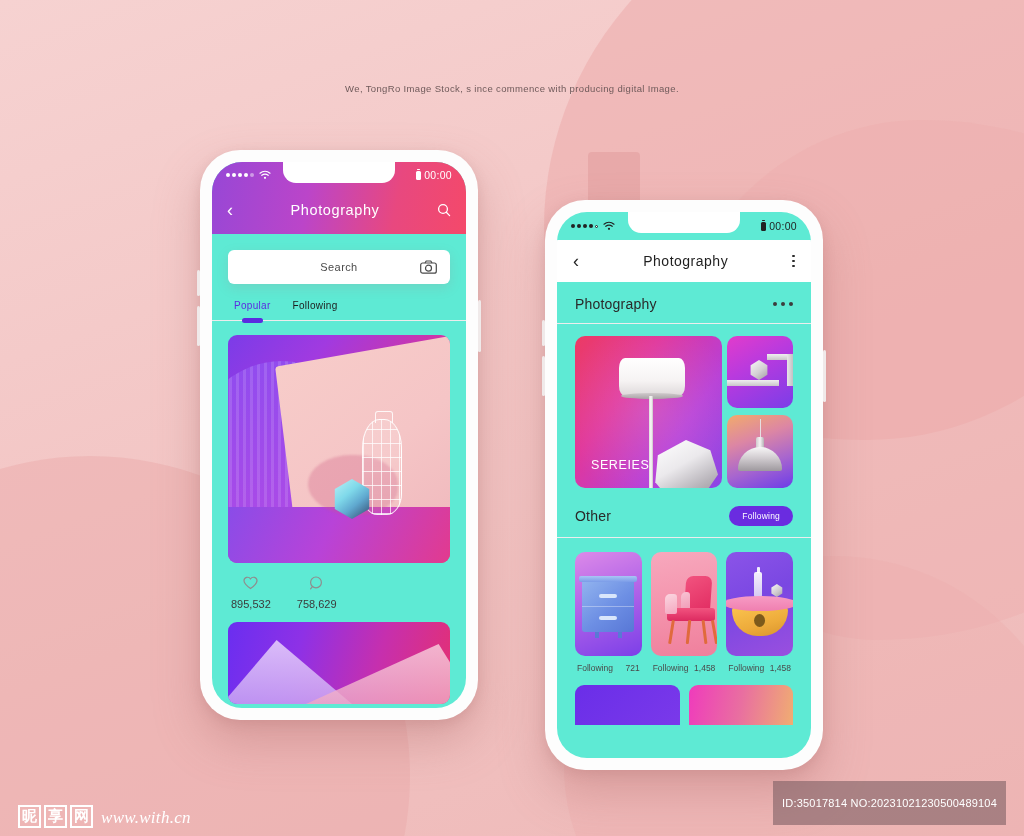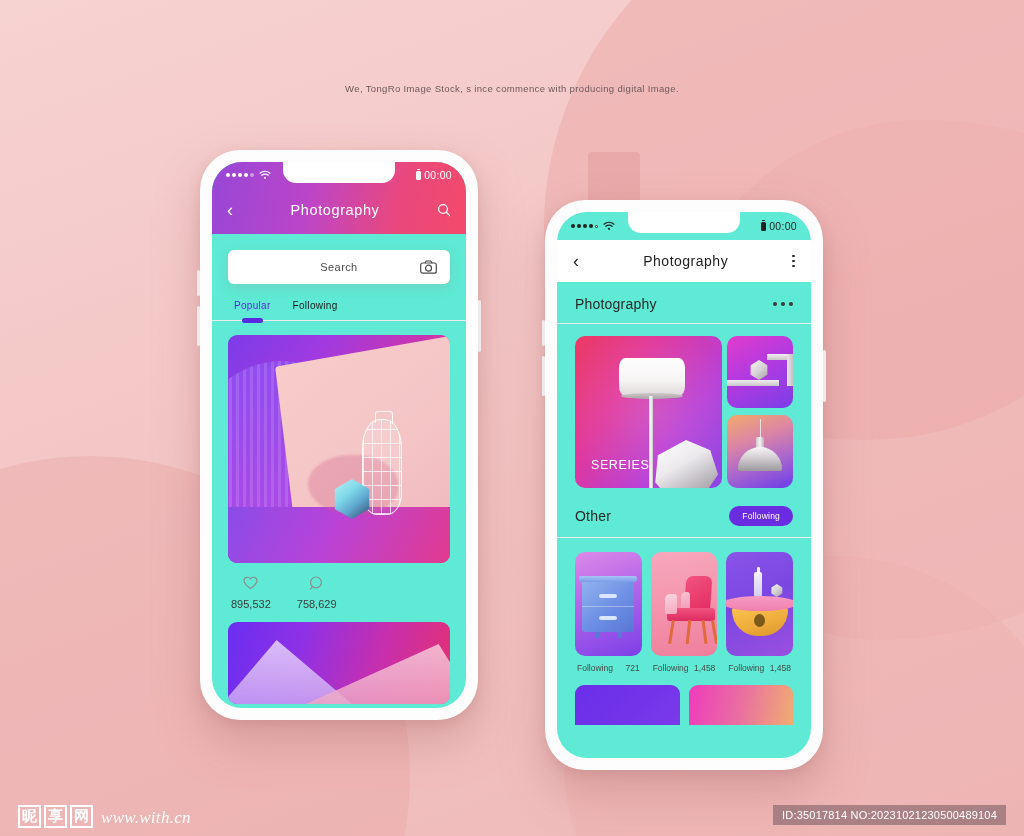--- a/index.html
+++ b/index.html
@@ -340,21 +340,21 @@
   .wm-left { position:absolute; left: 18px; bottom: 8px; display:flex; align-items:flex-end; gap:8px; }
   .wm-cn { display:flex; gap:3px; }
   .wm-cn span {
     border: 2px solid #fff; color:#fff; font-size: 15px; line-height: 1;
     padding: 2px 2px; font-family: "DejaVu Sans", sans-serif; font-weight: 700;
   }
   .wm-url { color:#fff; font-size: 17px; font-style: italic; font-family:"Liberation Serif", serif; letter-spacing:.3px; }
   .wm-right {
     position:absolute; right: 18px; bottom: 11px;
     background: rgba(120,92,96,.58); color:#fff; font-size: 11px;
-    padding: 4px 9px; letter-spacing: .2px;
+    padding: 16px 9px; letter-spacing: .2px;
   }
   .svgico { display:block; }
 </style>
 </head>
 <body>
 
 <div id="stage">
 
   <div class="blob blob-tr"></div>
   <div class="blob blob-tr2"></div>

